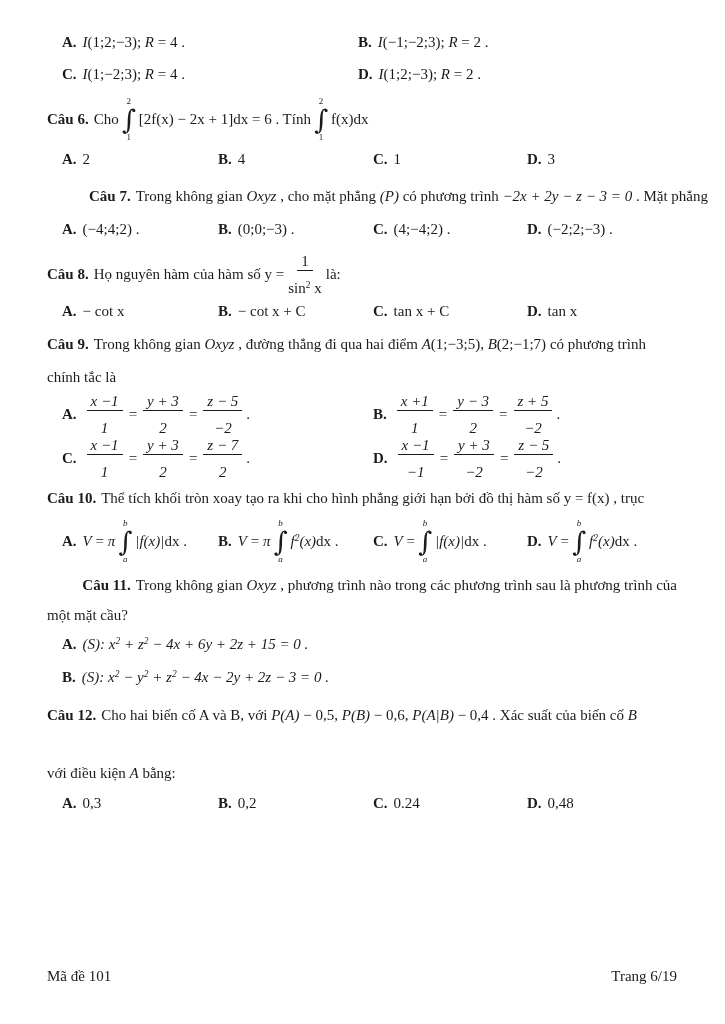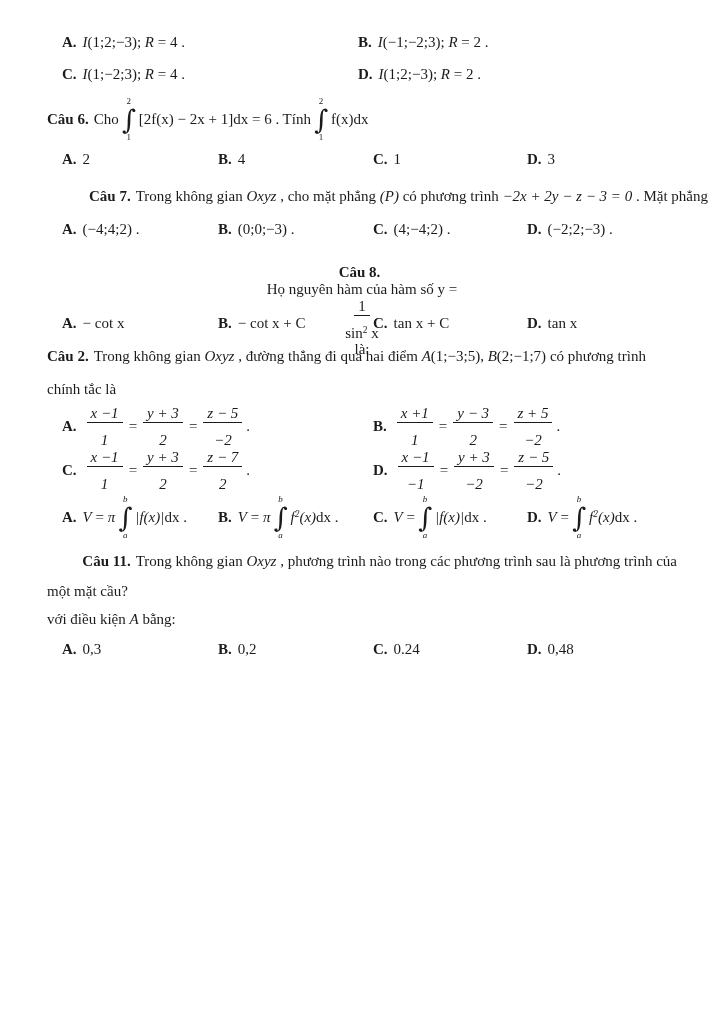--- a/index.html
+++ b/index.html
@@ -120,21 +120,21 @@
           <span>(4;−4;2) .</span>
         </div>
       <div class="optcell">
           <span class="ol">D.</span>
           <span>(−2;2;−3) .</span>
         </div>
     </div>
   </div>
 
   <div>
-    <div class="vrow" style="height:44px;margin-top:20px;flex-direction:column;">
+    <div class="vrow" style="height:44px;margin-top:8px;">
       <span class="qlabel">Câu 8.</span>
       <span>Họ nguyên hàm của hàm số y =</span>
       <span class="frac">
           <span class="num">1</span>
           <span class="den">sin<sup>2</sup> x</span>
         </span>
       <span>là:</span>
     </div>
     <div class="opts4" style="height:30px;align-items:center;">
       <div class="optcell">
@@ -151,21 +151,21 @@
         </div>
       <div class="optcell">
           <span class="ol">D.</span>
           <span>tan x</span>
         </div>
     </div>
   </div>
 
   <div>
     <div class="line" style="height:36px;line-height:36px;">
-      <span class="qlabel">Câu 2.</span><span><span>Trong không gian </span><span class="it">Oxyz</span><span> , đường thẳng đi qua hai điểm </span><span class="it">A</span><span>(1;−3;5)</span><span>,  </span><span class="it">B</span><span>(2;−1;7)</span><span> có phương trình</span></span>
+      <span class="qlabel">Câu 9.</span><span><span>Trong không gian </span><span class="it">Oxyz</span><span> , đường thẳng đi qua hai điểm </span><span class="it">A</span><span>(1;−3;5)</span><span>,  </span><span class="it">B</span><span>(2;−1;7)</span><span> có phương trình</span></span>
     </div>
     <div class="line" style="height:30px;line-height:30px;">
       <span>chính tắc là</span>
     </div>
     <div class="opts2 wide" style="height:44px;align-items:center;">
       <div class="optcell">
         <span class="ol">A.</span>
         <span class="frac it">
             <span class="num">x −1</span>
             <span class="den">1</span>
@@ -235,20 +235,23 @@
           <span class="frac it">
             <span class="num">z − 5</span>
             <span class="den">−2</span>
           </span>
           <span>.</span>
       </div>
     </div>
   </div>
 
   <div>
+    <div class="line" style="height:36px;line-height:36px;">
+      <span class="qlabel">Câu 10.</span><span><span>Thể tích khối tròn xoay tạo ra khi cho hình phẳng giới hạn bởi đồ thị hàm số y = f(x) , trục</span></span>
+    </div>
     <div class="opts4" style="height:50px;align-items:center;">
       <div class="optcell">
         <span class="ol">A.</span>
           <span><span class="it">V</span><span> = </span><span class="it">π</span></span>
           <span class="intg">
             <span class="lim it">b</span>
             <span class="sym">∫</span>
             <span class="lim it">a</span>
           </span>
           <span><span class="it">|f(x)|</span><span>dx .</span></span>
@@ -286,24 +289,33 @@
     </div>
   </div>
 
   <div>
     <div class="line" style="margin-top:2px;height:34px;line-height:34px;text-align:right;">
       <span class="qlabel">Câu 11.</span><span><span>Trong không gian </span><span class="it">Oxyz</span><span> , phương trình nào trong các phương trình sau là phương trình của</span></span>
     </div>
     <div class="line" style="height:26px;line-height:26px;">
       <span>một mặt cầu?</span>
     </div>
-  </div>
-
-  <div>
-    <div class="line" style="height:30px;line-height:30px;">
+    <div class="line" style="height:33px;line-height:33px;padding-left:15px;">
+      <span class="ol">A.</span><span class="it">(S):</span> <span class="it">x<sup>2</sup> + z<sup>2</sup> − 4x + 6y + 2z + 15 = 0 .</span>
+    </div>
+    <div class="line" style="height:33px;line-height:33px;padding-left:15px;">
+      <span class="ol">B.</span><span class="it">(S):</span> <span class="it">x<sup>2</sup> − y<sup>2</sup> + z<sup>2</sup> − 4x − 2y + 2z − 3 = 0 .</span>
+    </div>
+  </div>
+
+  <div>
+    <div class="line" style="margin-top:4px;height:34px;line-height:34px;">
+      <span class="qlabel">Câu 12.</span><span><span>Cho hai biến cố A và B, với </span><span class="it">P(A)</span><span> − 0,5,  </span><span class="it">P(B)</span><span> − 0,6, </span><span class="it">P(A|B)</span><span> − 0,4 . Xác suất của biến cố </span><span class="it">B</span></span>
+    </div>
+    <div class="line" style="height:30px;line-height:30px;margin-top:26px;">
       <span><span>với điều kiện </span><span class="it">A</span><span> bằng:</span></span>
     </div>
     <div class="opts4" style="height:30px;align-items:center;">
       <div class="optcell">
           <span class="ol">A.</span>
           <span>0,3</span>
         </div>
       <div class="optcell">
           <span class="ol">B.</span>
           <span>0,2</span>
@@ -312,14 +324,18 @@
           <span class="ol">C.</span>
           <span>0.24</span>
         </div>
       <div class="optcell">
           <span class="ol">D.</span>
           <span>0,48</span>
         </div>
     </div>
   </div>
 
+  <div class="footer">
+    <span>Mã đề 101</span>
+    <span>Trang 6/19</span>
+  </div>
 
 </div>
 
 </body></html>

